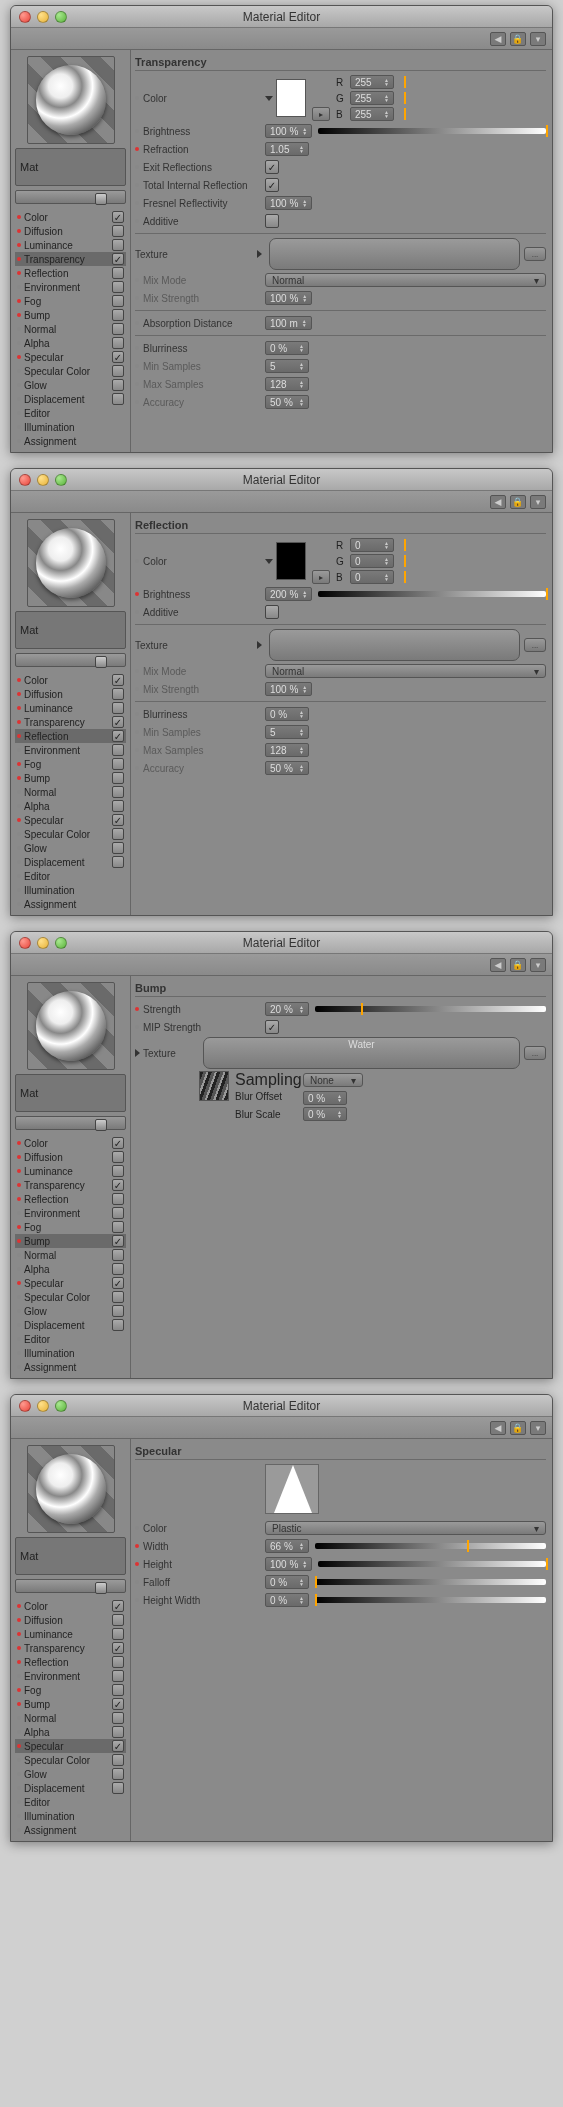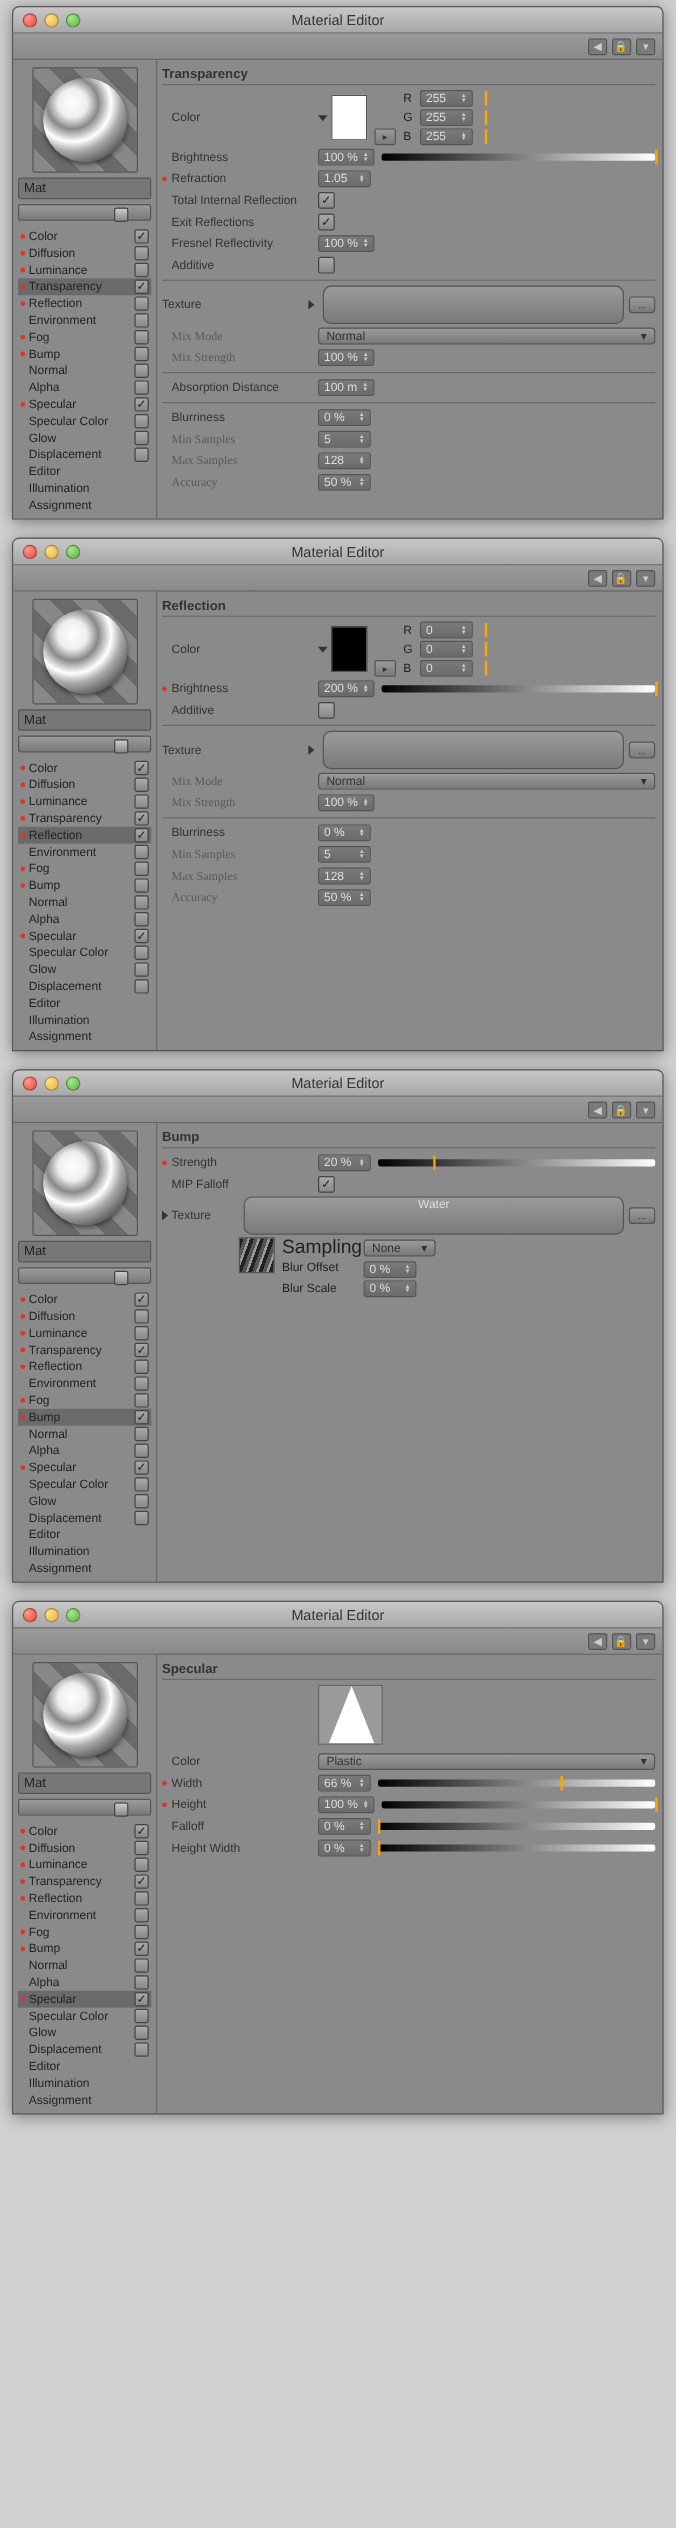--- a/index.html
+++ b/index.html
@@ -27,40 +27,40 @@
 .thumb {
   width: 88px; height: 88px; margin: 2px auto 4px;
   background: repeating-linear-gradient(45deg,#888 0 14px,#6a6a6a 14px 28px);
   position: relative; border: 1px solid #555; border-radius: 2px; overflow: hidden;
 }
 .thumb::after {
   content: ""; position: absolute; inset: 8px; border-radius: 50%;
   background: radial-gradient(circle at 35% 30%, #fff 0%, #eee 18%, #888 32%, #fff 48%, #aaa 60%, #555 80%);
   box-shadow: 0 2px 4px rgba(0,0,0,0.5);
 }
-.mat-label { background: #777; color: #222; font-size: 11px; padding: 2px 4px; border: 1px solid #555; border-radius: 2px; margin-bottom: 4px; }
+.mat-label { background: #777; color: #222; font-size: 11px; padding: 12px 4px; border: 1px solid #555; border-radius: 2px; margin-bottom: 4px; }
 .slider-row { height: 14px; background: linear-gradient(#9a9a9a,#7a7a7a); border: 1px solid #555; border-radius: 2px; margin-bottom: 6px; position: relative; }
 .slider-row::after { content: ""; position: absolute; right: 18px; top: 2px; width: 10px; height: 10px; background: linear-gradient(#ccc,#888); border-radius: 2px; border: 1px solid #444; }
 .channels { display: flex; flex-direction: column; gap: 0; }
 .ch { display: flex; align-items: center; font-size: 10px; color: #222; padding: 1px 2px; }
 .ch .dot { width: 4px; height: 4px; border-radius: 50%; margin-right: 3px; }
 .ch .dot.red { background: #d33; }
 .ch .dot.none { background: #888; }
 .ch .name { flex: 1; }
 .ch .cb { width: 12px; height: 12px; border: 1px solid #444; border-radius: 2px; background: linear-gradient(#aaa,#888); display: inline-flex; align-items: center; justify-content: center; font-size: 9px; color: #222; }
 .ch .cb.on::after { content: "✓"; font-size: 10px; }
 .ch.sel { background: #6a6a6a; }
 .ch.noCb .cb { visibility: hidden; }
 .main { flex: 1; padding: 4px 6px 4px 4px; font-size: 10px; color: #222; }
 .section-title { font-weight: bold; font-size: 11px; color: #333; margin: 2px 0 4px; border-bottom: 1px solid #6a6a6a; padding-bottom: 2px; }
 .row { display: flex; align-items: center; margin-bottom: 2px; min-height: 16px; }
 .row .dot { width: 4px; height: 4px; border-radius: 50%; background: #888; margin-right: 4px; }
 .row .dot.red { background: #d33; }
 .row .lbl { width: 122px; color: #333; white-space: nowrap; overflow: hidden; }
-.row .lbl.dim { color: #5a5a5a; font-family: Liberation Serif, serif; }
+.row .lbl.dim { color: #5a5a5a; }
 .field { background: linear-gradient(#7a7a7a,#6a6a6a); border: 1px solid #555; border-radius: 2px; height: 14px; display: inline-flex; align-items: center; padding: 0 4px; color: #ddd; font-size: 10px; min-width: 44px; }
 .field.num { justify-content: space-between; }
 .spin { display: inline-flex; flex-direction: column; margin-left: 4px; }
 .spin span { font-size: 5px; line-height: 4px; color: #ccc; }
 .cbx { width: 14px; height: 14px; border: 1px solid #444; border-radius: 2px; background: linear-gradient(#aaa,#888); display: inline-flex; align-items: center; justify-content: center; }
 .cbx.on::after { content: "✓"; font-size: 10px; }
 .bar { flex: 1; height: 6px; margin-left: 6px; border-radius: 2px; position: relative; }
 .bar .mark { position: absolute; top: -3px; width: 2px; height: 12px; background: orange; }
 .bar.grad-r { background: linear-gradient(90deg,#000,#f22);} 
 .bar.grad-g { background: linear-gradient(90deg,#000,#2f2);} 
@@ -267,26 +267,26 @@
             <span class="field num">
               <span>1.05</span>
               <span class="spin">
                 <span>▲</span>
                 <span>▼</span>
               </span>
             </span>
           </div>
           <div class="row">
             <span class="dot none"></span>
+            <span class="lbl">Exit Reflections</span>
+            <span class="cbx on"></span>
+          </div>
+          <div class="row">
+            <span class="dot none"></span>
             <span class="lbl">Total Internal Reflection</span>
-            <span class="cbx on"></span>
-          </div>
-          <div class="row">
-            <span class="dot none"></span>
-            <span class="lbl">Exit Reflections</span>
             <span class="cbx on"></span>
           </div>
           <div class="row">
             <span class="dot none"></span>
             <span class="lbl">Fresnel Reflectivity</span>
             <span class="field num">
               <span>100 %</span>
               <span class="spin">
                 <span>▲</span>
                 <span>▼</span>
@@ -754,21 +754,21 @@
                 <span>▲</span>
                 <span>▼</span>
               </span>
             </span>
             <span class="bar grad-bw">
               <span class="mark" style="left: 20%;"></span>
             </span>
           </div>
           <div class="row">
             <span class="dot none"></span>
-            <span class="lbl">MIP Falloff</span>
+            <span class="lbl">MIP Strength</span>
             <span class="cbx on"></span>
           </div>
           <div class="row">
             <span class="tri right"></span>
             <span class="lbl" style="width:56px">Texture</span>
             <span class="long-field" style="text-align:center;color:#ddd;font-size:10px;line-height:14px">Water</span>
             <span class="dots-btn">...</span>
           </div>
           <div class="row" style="align-items:flex-start;padding-left:64px">
             <span class="tex-thumb"></span>

